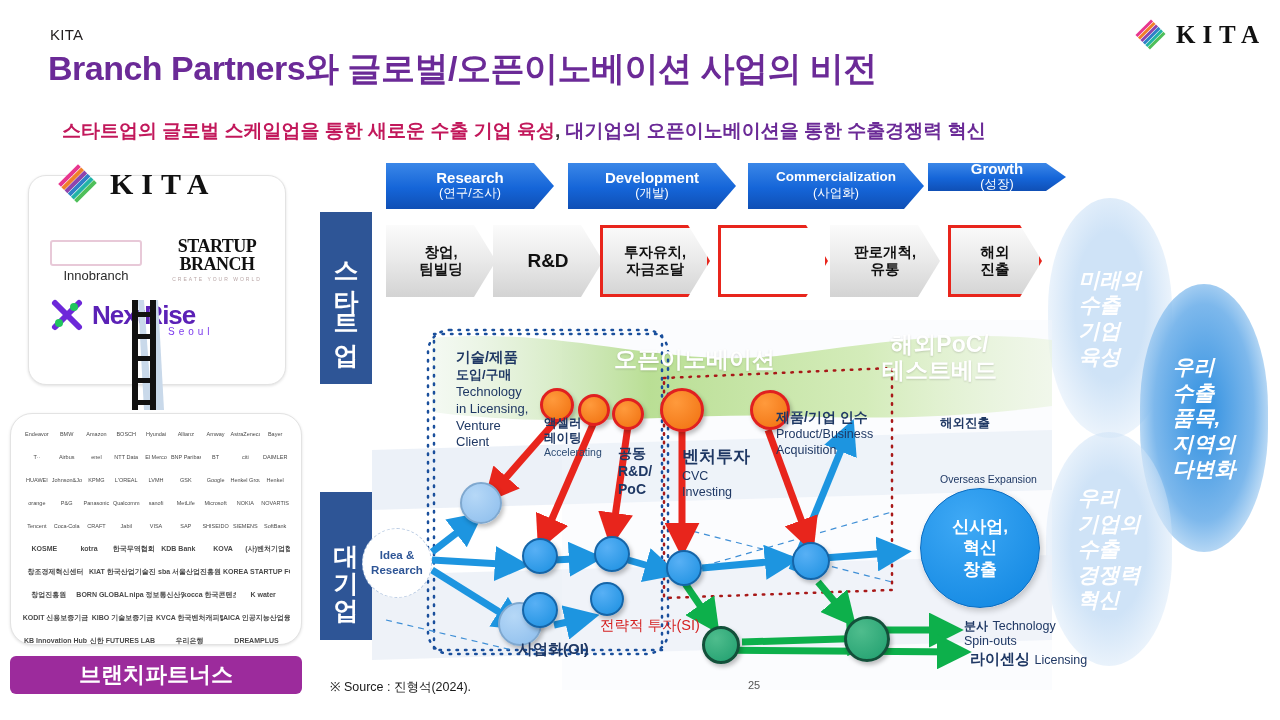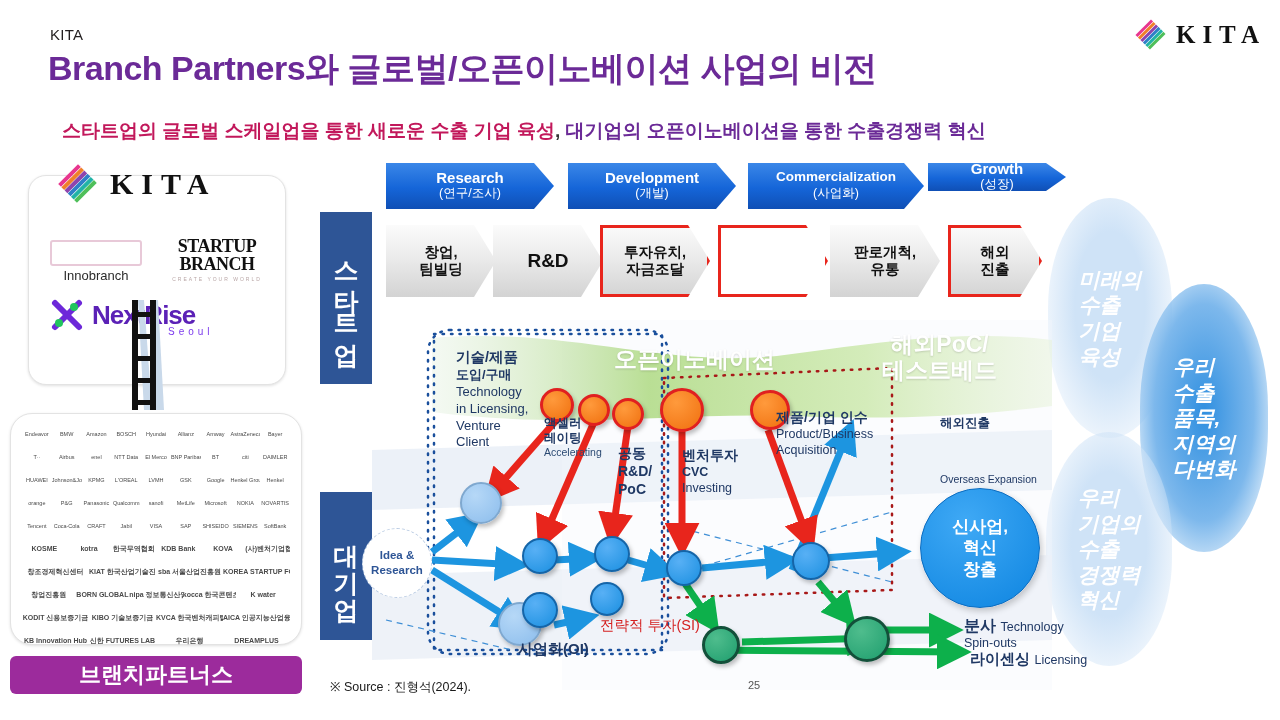--- a/index.html
+++ b/index.html
@@ -508,42 +508,42 @@
       <div style="font-size:10.5px; font-weight:normal; color:#2b4a73;">Accelerating</div>
     </div>
 
     <div class="bubble-label" style="left:246px; top:124px; line-height:1.3; font-size:14px;">
       <div>공동</div>
       <div>R&amp;D/</div>
       <div>PoC</div>
     </div>
 
     <div class="bubble-label" style="left:310px; top:126px; line-height:1.3;">
-      <div style="font-size:14px;">벤처투자</div>
-      <div style="font-size:12.5px; font-weight:bold;">CVC</div>
+      <div style="font-size:17px;">벤처투자</div>
+      <div style="font-size:12.5px; font-weight:normal;">CVC</div>
       <div style="font-size:12.5px; font-weight:normal;">Investing</div>
     </div>
 
     <div class="bubble-label" style="left:404px; top:88px; line-height:1.3;">
       <div style="font-size:14px;">제품/기업 인수</div>
       <div style="font-size:12.5px; font-weight:normal;">Product/Business</div>
       <div style="font-size:12.5px; font-weight:normal;">Acquisition</div>
     </div>
 
     <div class="bubble-label" style="left:568px; top:96px; line-height:1.25;">
       <div style="font-size:12.5px;">해외진출</div>
       <div style="font-size:10.5px; font-weight:normal;margin-top:41px;">Overseas Expansion</div>
     </div>
 
     <div class="bubble-label" style="left:146px; top:320px; font-size:15px;">사업화(OI)</div>
 
     <div style="position:absolute; left:228px; top:296px; font-size:14.5px; font-weight:normal; color:#d41f1f;">전략적 투자(SI)</div>
 
     <div style="position:absolute; left:592px; top:296px; color:#1f3864; white-space:nowrap;">
-      <span style="font-size:16px; font-weight:bold;margin-top:6px;">분사</span>
+      <span style="font-size:12px; font-weight:bold;margin-top:6px;">분사</span>
       <span style="font-size:12.5px;">Technology</span>
       <div style="font-size:12.5px; margin-top:-1px;">Spin-outs</div>
     </div>
 
     <div style="position:absolute; left:598px; top:330px; color:#1f3864; white-space:nowrap;">
       <span style="font-size:15px; font-weight:bold;">라이센싱</span>
       <span style="font-size:12.5px;">Licensing</span>
     </div>
   </div>
 

